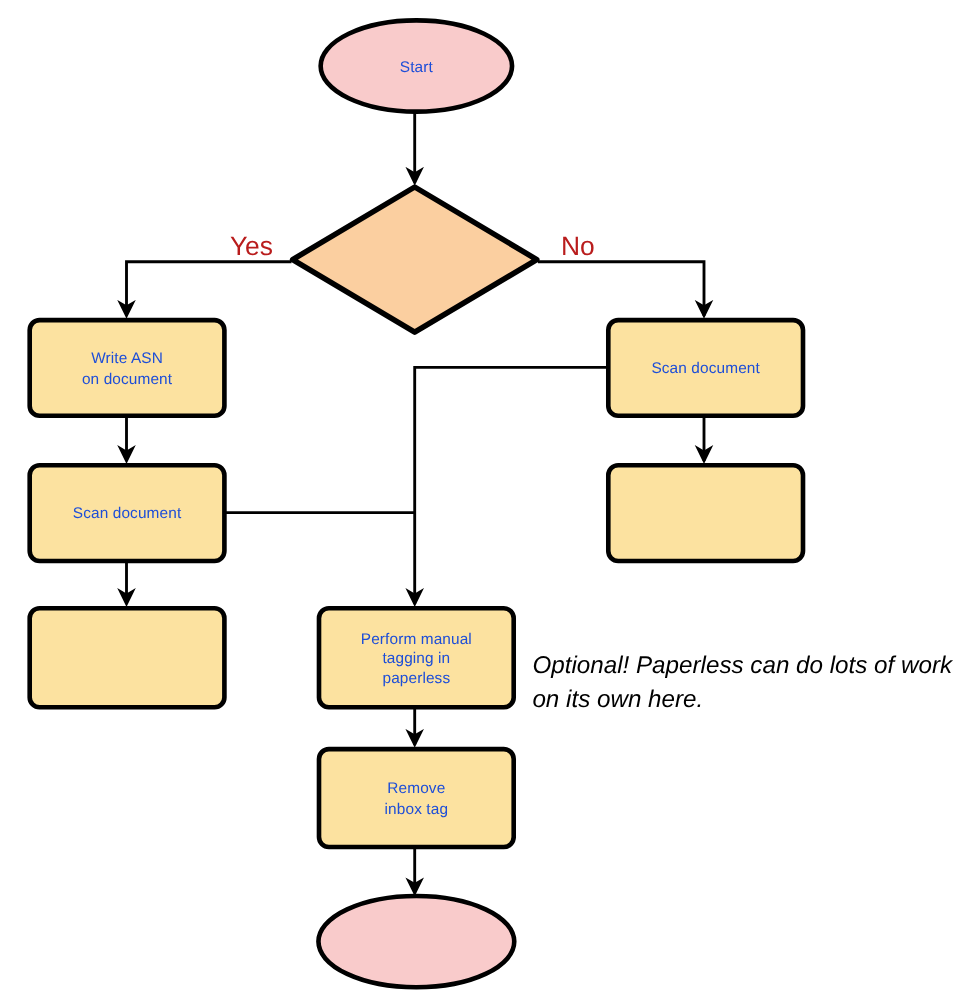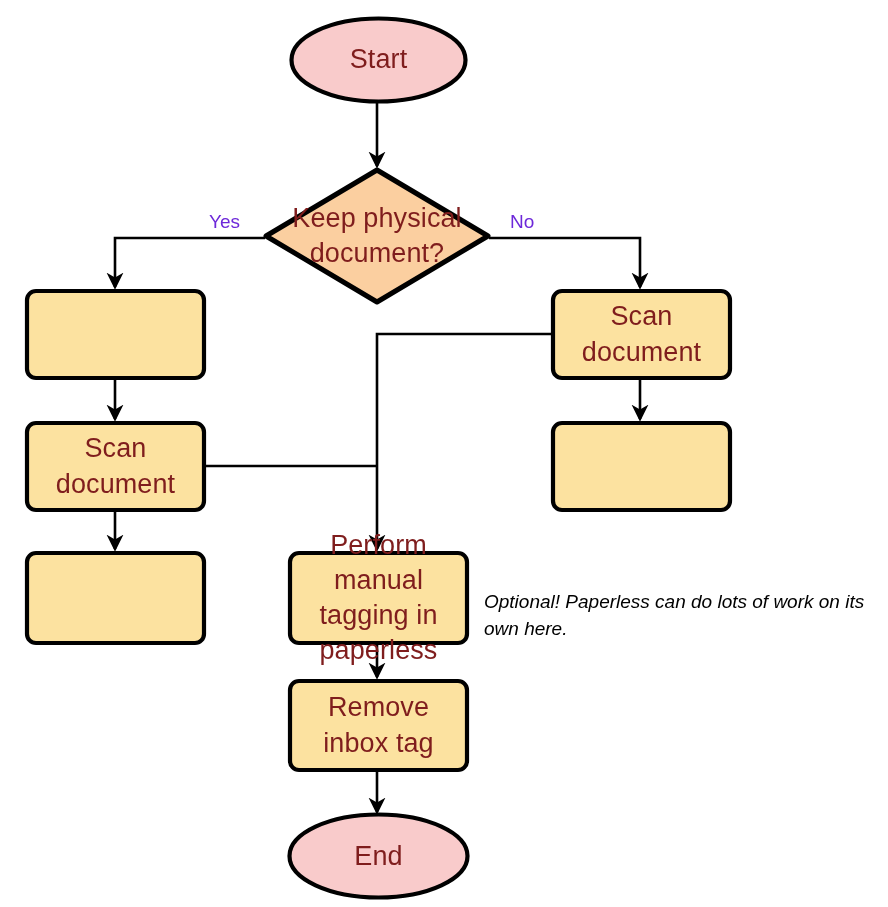--- a/index.html
+++ b/index.html
@@ -26,42 +26,42 @@
     top: 0;
     width: 888px;
     height: 907px;
   }
   .node-label {
     position: absolute;
     display: flex;
     align-items: center;
     justify-content: center;
     text-align: center;
-    color: #7f1d1d;
+    color: #1d4ed8;
     font-family: "Liberation Sans", sans-serif;
-    font-size: 27px;
+    font-size: 14px;
     line-height: 1.30;
     white-space: pre-line;
     pointer-events: none;
     letter-spacing: 0.1px;
   }
   .edge-label {
     position: absolute;
-    color: #6d28d9;
+    color: #b91c1c;
     font-family: "Liberation Sans", sans-serif;
-    font-size: 19px;
+    font-size: 24px;
     line-height: 1.1;
     white-space: nowrap;
   }
   .annotation {
     position: absolute;
     color: #000000;
     font-family: "Liberation Sans", sans-serif;
     font-style: italic;
-    font-size: 19px;
+    font-size: 22px;
     line-height: 1.42;
     white-space: pre-line;
     width: 402px;
   }
 </style>
 </head>
 <body>
 
 <div id="flow-root">
 
@@ -110,38 +110,37 @@
 
       <rect x="290" y="553" width="177" height="90" rx="9" ry="9" fill="#fce2a0"></rect>
       <rect x="290" y="681" width="177" height="89" rx="9" ry="9" fill="#fce2a0"></rect>
 
       <ellipse cx="378.5" cy="856" rx="89" ry="41.5" fill="#f9cbcb"></ellipse>
     </g>
   </svg>
 
   <div class="node-label" style="left:291px; top:18px; width:175px; height:84px;">Start</div>
 
-  <div class="node-label" style="left:277px; top:170px; width:200px; height:132px;">Keep physical
-document?</div>
 
+  <div class="node-label" style="left:27px; top:291px; width:177px; height:87px;">Write ASN
+on document</div>
 
   <div class="node-label" style="left:27px; top:423px; width:177px; height:87px;">Scan document</div>
 
 
   <div class="node-label" style="left:553px; top:291px; width:177px; height:87px;">Scan document</div>
 
 
   <div class="node-label" style="left:290px; top:553px; width:177px; height:90px;">Perform manual
 tagging in
 paperless</div>
 
   <div class="node-label" style="left:290px; top:681px; width:177px; height:89px;">Remove
 inbox tag</div>
 
-  <div class="node-label" style="left:290px; top:815px; width:177px; height:83px;">End</div>
 
   <div class="edge-label" style="left:209px; top:212px;">Yes</div>
 
   <div class="edge-label" style="left:510px; top:212px;text-align:center;">No</div>
 
   <div class="annotation" style="left:484px; top:589px;">Optional! Paperless can do lots of work on its own here.</div>
 
 </div>
 
 </body></html>

